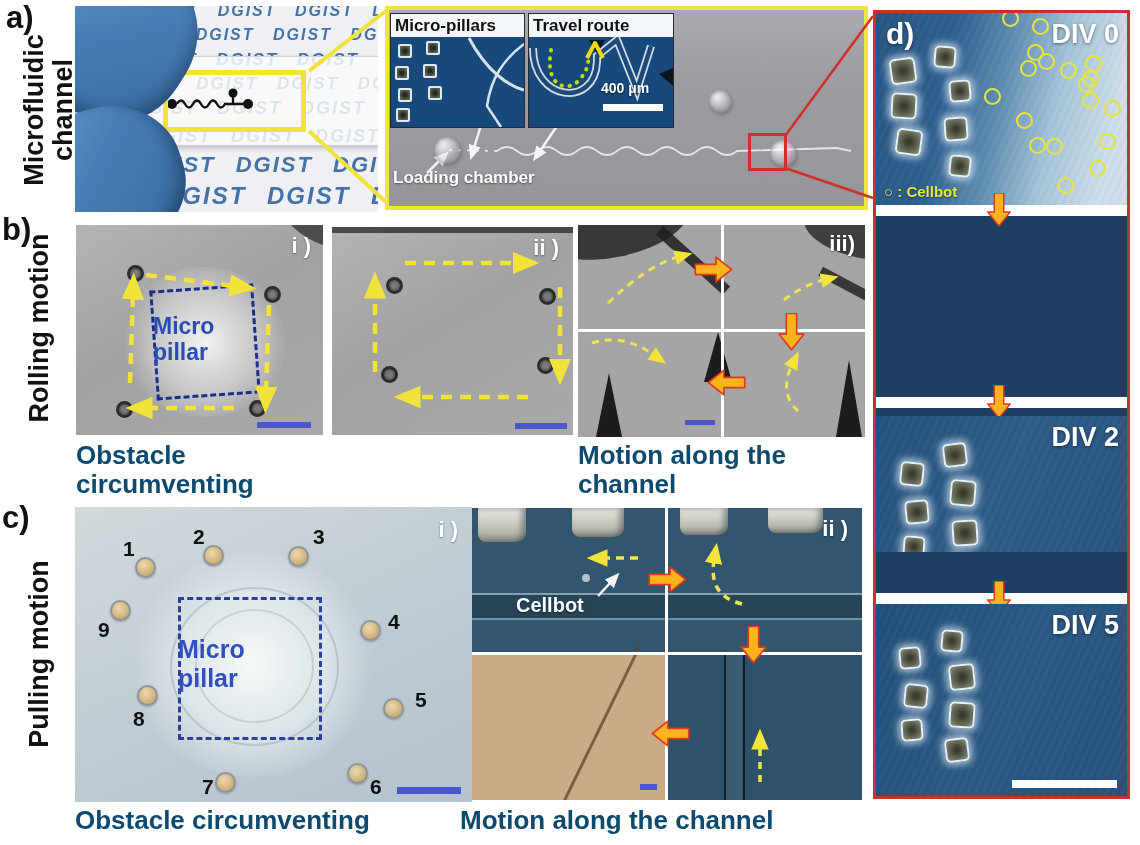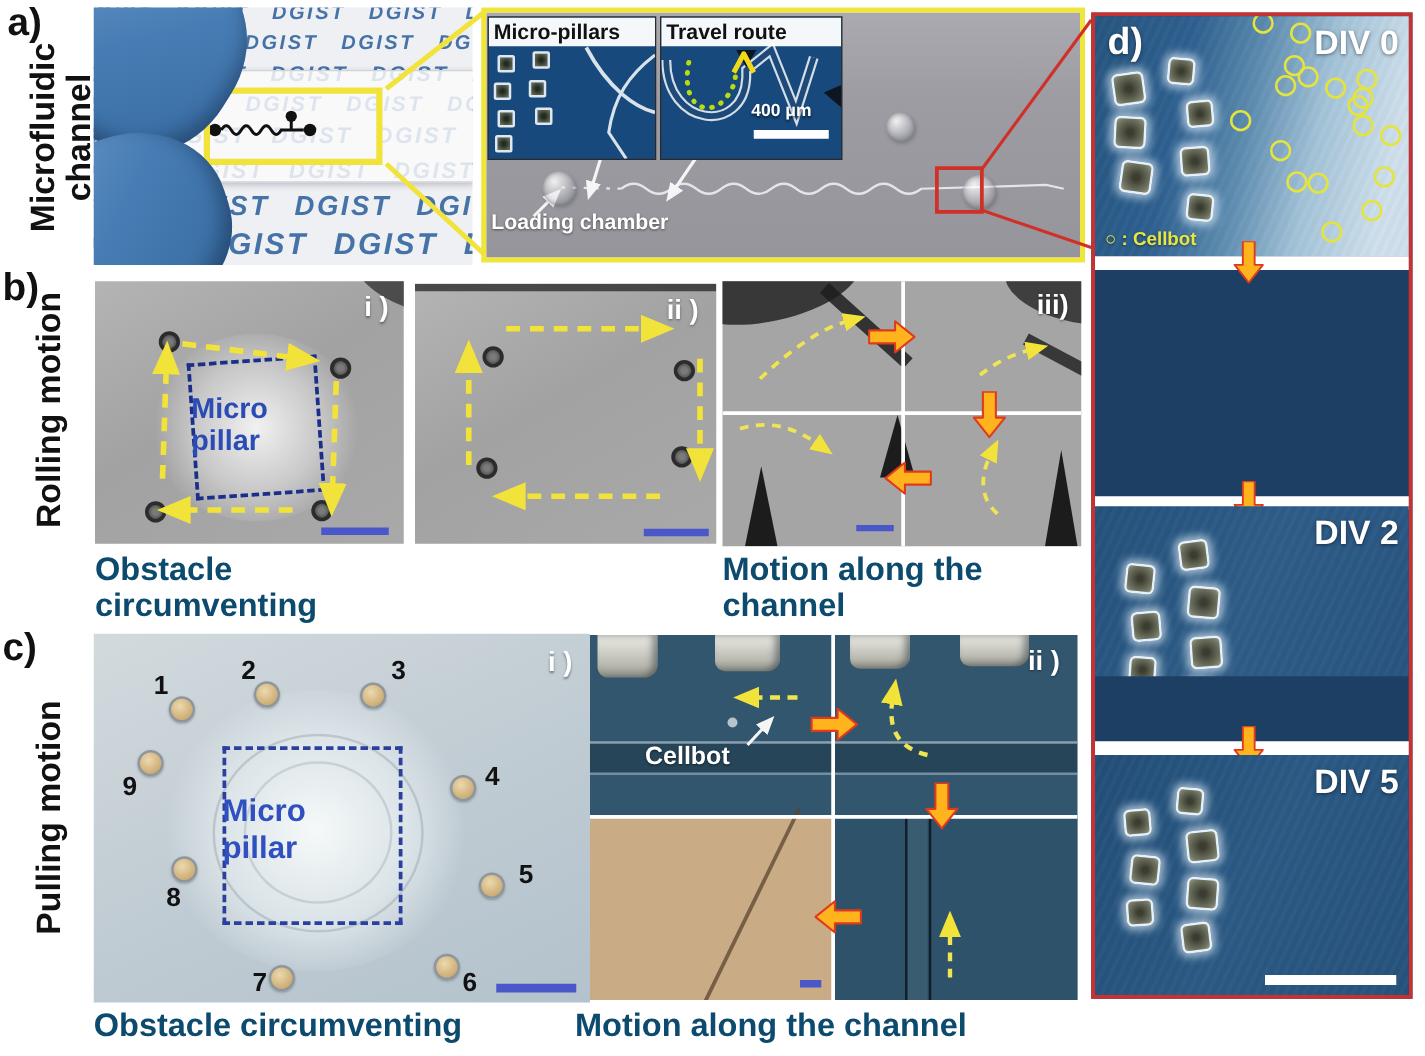--- a/index.html
+++ b/index.html
@@ -378,21 +378,21 @@
     <div class="ddiv" style="top:192px;">
       <svg class="oarrow" style="left:109px;top:-12px;" width="28" height="34" viewBox="0 0 26 36">
         <polygon points="8,0 18,0 18,20 25,20 13,35 1,20 8,20"></polygon>
         </svg>
     </div>
     <div class="ddiv" style="top:384px;">
       <svg class="oarrow" style="left:109px;top:-12px;" width="28" height="34" viewBox="0 0 26 36">
         <polygon points="8,0 18,0 18,20 25,20 13,35 1,20 8,20"></polygon>
         </svg>
     </div>
-    <div class="dsec" id="d2" style="top:392px;height:136px;background:linear-gradient(115deg,#24527c 0%,#2e5d88 50%,#285480 100%);">
+    <div class="dsec" id="d2" style="top:403px;height:136px;background:linear-gradient(115deg,#24527c 0%,#2e5d88 50%,#285480 100%);">
       <div class="texture"></div>
       <div id="d2sq">
           <div class="sq" style="left: 24px; top: 46px; width: 24px; height: 24px; transform: rotate(6deg);"></div>
           <div class="sq" style="left: 29px; top: 84px; width: 24px; height: 24px; transform: rotate(-5deg);"></div>
           <div class="sq" style="left: 27px; top: 120px; width: 22px; height: 22px; transform: rotate(4deg);"></div>
           <div class="sq" style="left: 67px; top: 27px; width: 24px; height: 24px; transform: rotate(-7deg);"></div>
           <div class="sq" style="left: 74px; top: 64px; width: 26px; height: 26px; transform: rotate(5deg);"></div>
           <div class="sq" style="left: 76px; top: 104px; width: 26px; height: 26px; transform: rotate(-4deg);"></div>
           <div class="sq" style="left: 72px; top: 140px; width: 24px; height: 24px; transform: rotate(7deg);"></div>
         </div>

